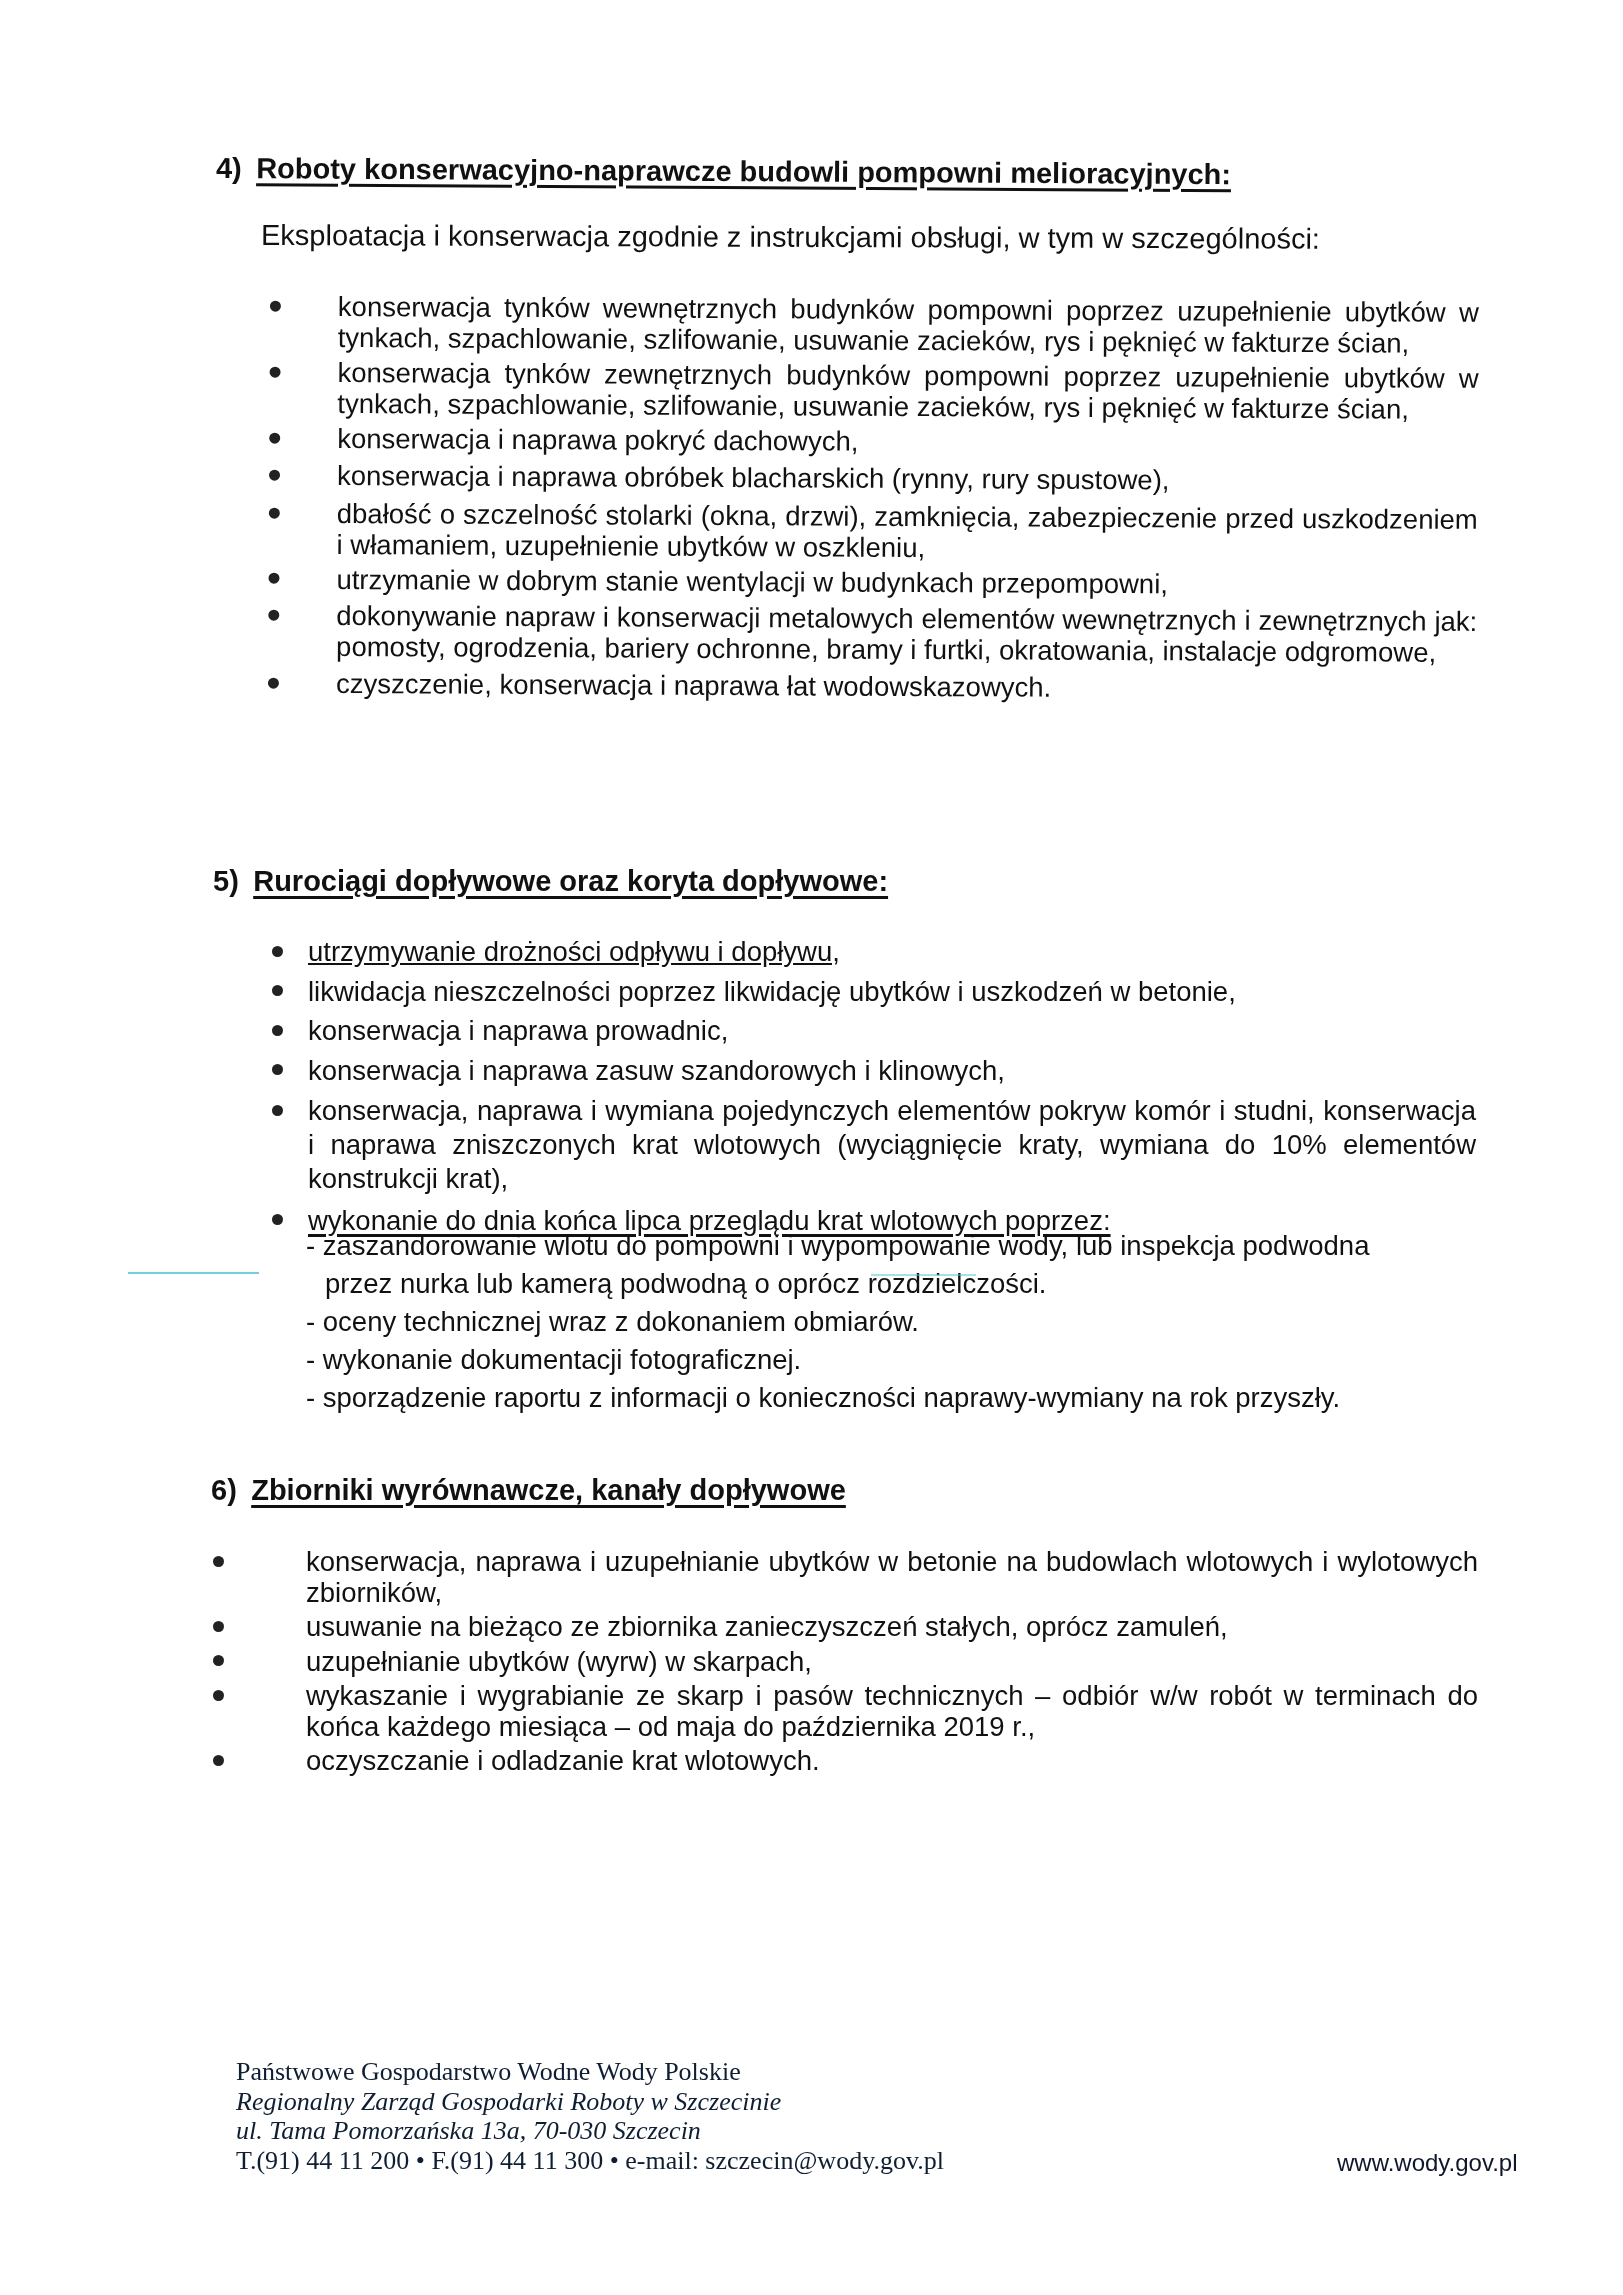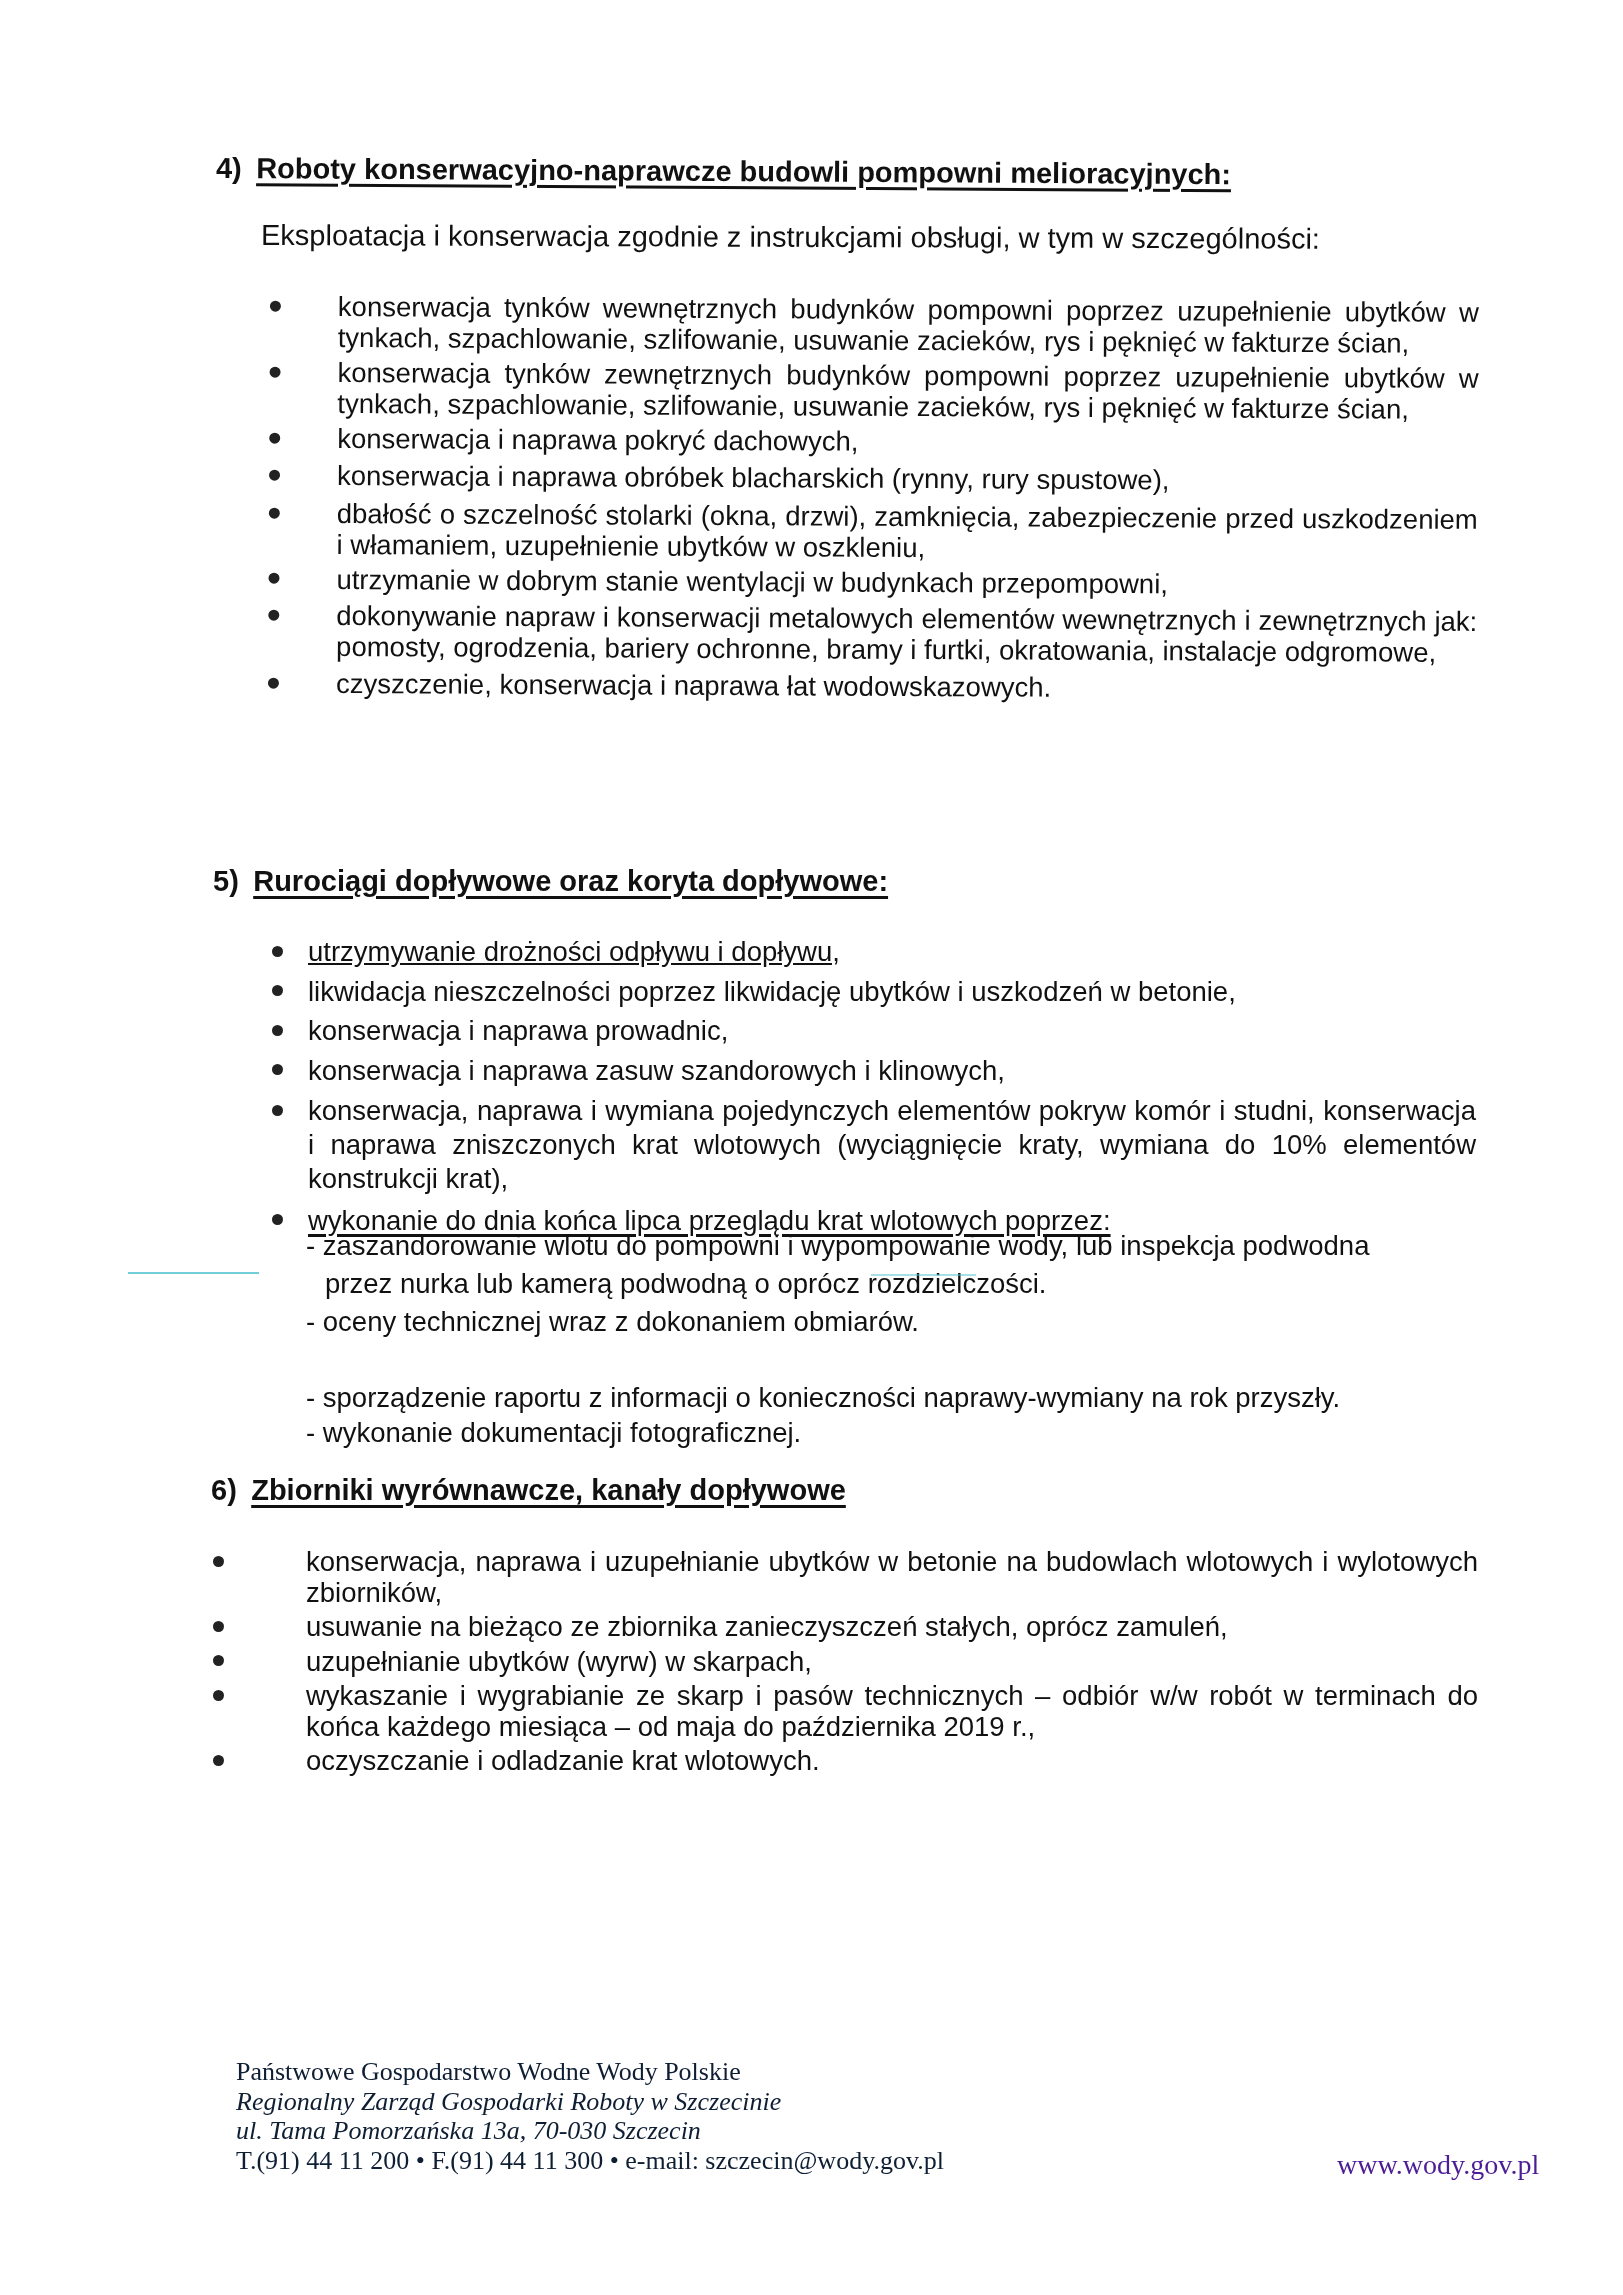--- a/index.html
+++ b/index.html
@@ -10,21 +10,21 @@
     .heading .num { margin-right: 14.4px; }
     .heading .title { text-decoration: underline; text-decoration-thickness: 3.3px; text-underline-offset: 5.2px; }
     .intro { position: absolute; font-size: 29px; }
     .list { position: absolute; margin: 0; padding: 0; list-style: none; }
     .list li { position: relative; font-size: 27.5px; line-height: 31px; text-align: justify; }
     .list li .bullet { position: absolute; display: block; width: 11px; height: 11px; border-radius: 50%; background: #222; }
     .sub { position: absolute; font-size: 27.5px; line-height: 38px; }
     .underlined { text-decoration: underline; text-decoration-thickness: 2.6px; text-underline-offset: 3.9px; }
     .footer { position: absolute; font-family: "Liberation Serif", serif; font-size: 26px; line-height: 29.5px; color: #0e1e33; }
     .footer .it { font-style: italic; }
-    .www { position: absolute; font-family: Liberation Serif, serif; font-size: 28px; color: #4c1d95; }
+    .www { position: absolute; font-family: Liberation Sans, sans-serif; font-size: 24px; color: #0f172a; }
     .scan-mark { position: absolute; height: 2px; background: #4fc3cf; opacity: 0.8; }
   </style>
 </head>
 <body>
 
 <div class="page">
 
   <div class="heading" style="left:216px; top:152px; transform: rotate(0.35deg); transform-origin: left;">
     <span class="num">4)</span><span class="title">Roboty konserwacyjno-naprawcze budowli pompowni melioracyjnych:</span>
   </div>
@@ -50,21 +50,21 @@
     <li style="margin-bottom:8.5px;"><span class="bullet" style="left:-36px; top:9.8px;"></span><span>likwidacja nieszczelności poprzez likwidację ubytków i uszkodzeń w betonie,</span></li>
     <li style="margin-bottom:8.5px;"><span class="bullet" style="left:-36px; top:9.8px;"></span><span>konserwacja i naprawa prowadnic,</span></li>
     <li style="margin-bottom:8.5px;"><span class="bullet" style="left:-36px; top:9.8px;"></span><span>konserwacja i naprawa zasuw szandorowych i klinowych,</span></li>
     <li style="margin-bottom:8.5px; line-height:34px;"><span class="bullet" style="left:-36px; top:11px;"></span><span>konserwacja, naprawa i wymiana pojedynczych elementów pokryw komór i studni, konserwacja i naprawa zniszczonych krat wlotowych (wyciągnięcie kraty, wymiana do 10% elementów konstrukcji krat),</span></li>
     <li><span class="bullet" style="left:-36px; top:9.8px;"></span><span class="underlined">wykonanie do dnia końca lipca przeglądu krat wlotowych poprzez:</span></li>
   </ul>
 
   <div class="sub" style="left:306px; top:1227px;">- zaszandorowanie wlotu do pompowni i wypompowanie wody, lub inspekcja podwodna</div>
   <div class="sub" style="left:325px; top:1265px;">przez nurka lub kamerą podwodną o oprócz rozdzielczości.</div>
   <div class="sub" style="left:306px; top:1303px;">- oceny technicznej wraz z dokonaniem obmiarów.</div>
-  <div class="sub" style="left:306px; top:1414px;">- wykonanie dokumentacji fotograficznej.</div>
+  <div class="sub" style="left:306px; top:1341px;">- wykonanie dokumentacji fotograficznej.</div>
   <div class="sub" style="left:306px; top:1379px;">- sporządzenie raportu z informacji o konieczności naprawy-wymiany na rok przyszły.</div>
 
   <div class="scan-mark" style="left:128px; top:1272px; width:131px;"></div>
   <div class="scan-mark" style="left:871px; top:1274px; width:105px; opacity:0.5;"></div>
 
   <div class="heading" style="left:211px; top:1474px;">
     <span class="num">6)</span><span class="title">Zbiorniki wyrównawcze, kanały dopływowe</span>
   </div>
 
   <ul class="list" style="left:306px; top:1546px; width:1172px;">

